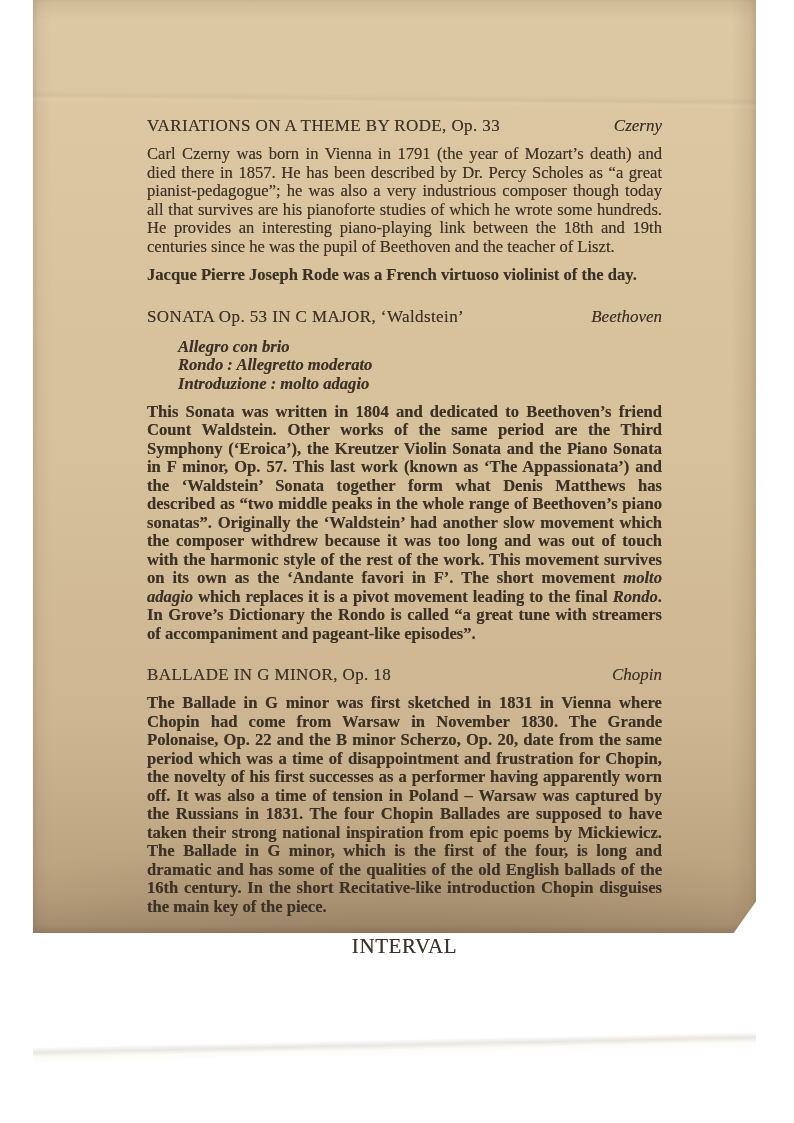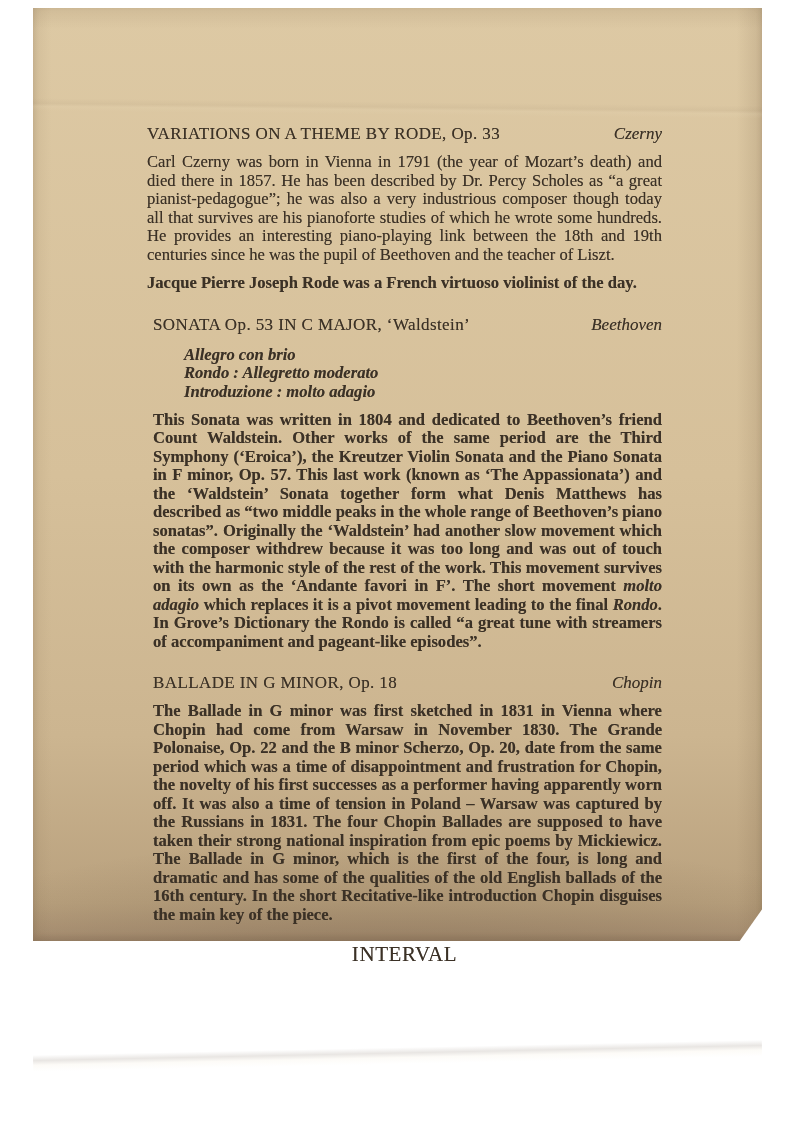--- a/index.html
+++ b/index.html
@@ -13,35 +13,34 @@
   }
   .stage {
     position: relative;
     width: 794px;
     height: 1123px;
     background: var(--page-bg, #ffffff);
   }
   .paper {
     position: absolute;
     left: 33px;
-    top: 8px;
+    top: 0;
     width: 723px;
     height: 933px;
     background:
       radial-gradient(ellipse 900px 260px at 50% 106%, rgba(74,56,38,0.30), rgba(74,56,38,0) 62%),
       linear-gradient(180deg, rgba(115,92,64,0.12) 0%, rgba(115,92,64,0) 2.2%),
       linear-gradient(90deg, rgba(115,92,64,0.10) 0%, rgba(115,92,64,0) 2.5%, rgba(115,92,64,0) 96.5%, rgba(115,92,64,0.18) 100%),
       linear-gradient(180deg,
         var(--paper-top, #ddc9a4) 0%,
         var(--paper-mid, #d6c09a) 50%,
         #ccb590 78%,
         var(--paper-bottom, #b9a17e) 96%,
         #ab9275 100%);
     box-shadow: inset 0 -3px 6px rgba(70,52,36,0.18);
-    padding-left: 6px;
   }
   .crease-bottom {
     position: absolute;
     left: 0;
     right: 0;
     top: 1022px;
     height: 46px;
     transform: rotate(-1.2deg);
     background: linear-gradient(180deg,
       rgba(96,76,56,0) 38%,
@@ -77,21 +76,21 @@
     position: absolute;
     left: 114px;
     top: 116px;
     width: 515px;
     color: var(--ink, #3b3126);
     font-size: 16.6px;
     line-height: 18.5px;
     text-shadow: 0 0 0.5px rgba(59,49,38,0.55);
   }
   .section { margin: 0; }
-  .section + .section { margin-top: 22px; margin-left: 6px; }
+  .section + .section { margin-top: 22px; }
   .title-row {
     display: flex;
     justify-content: space-between;
     align-items: baseline;
     font-size: 17px;
     line-height: 20px;
   }
   .piece-title { letter-spacing: 0.4px; }
   .composer { font-style: italic; }
   .body {

